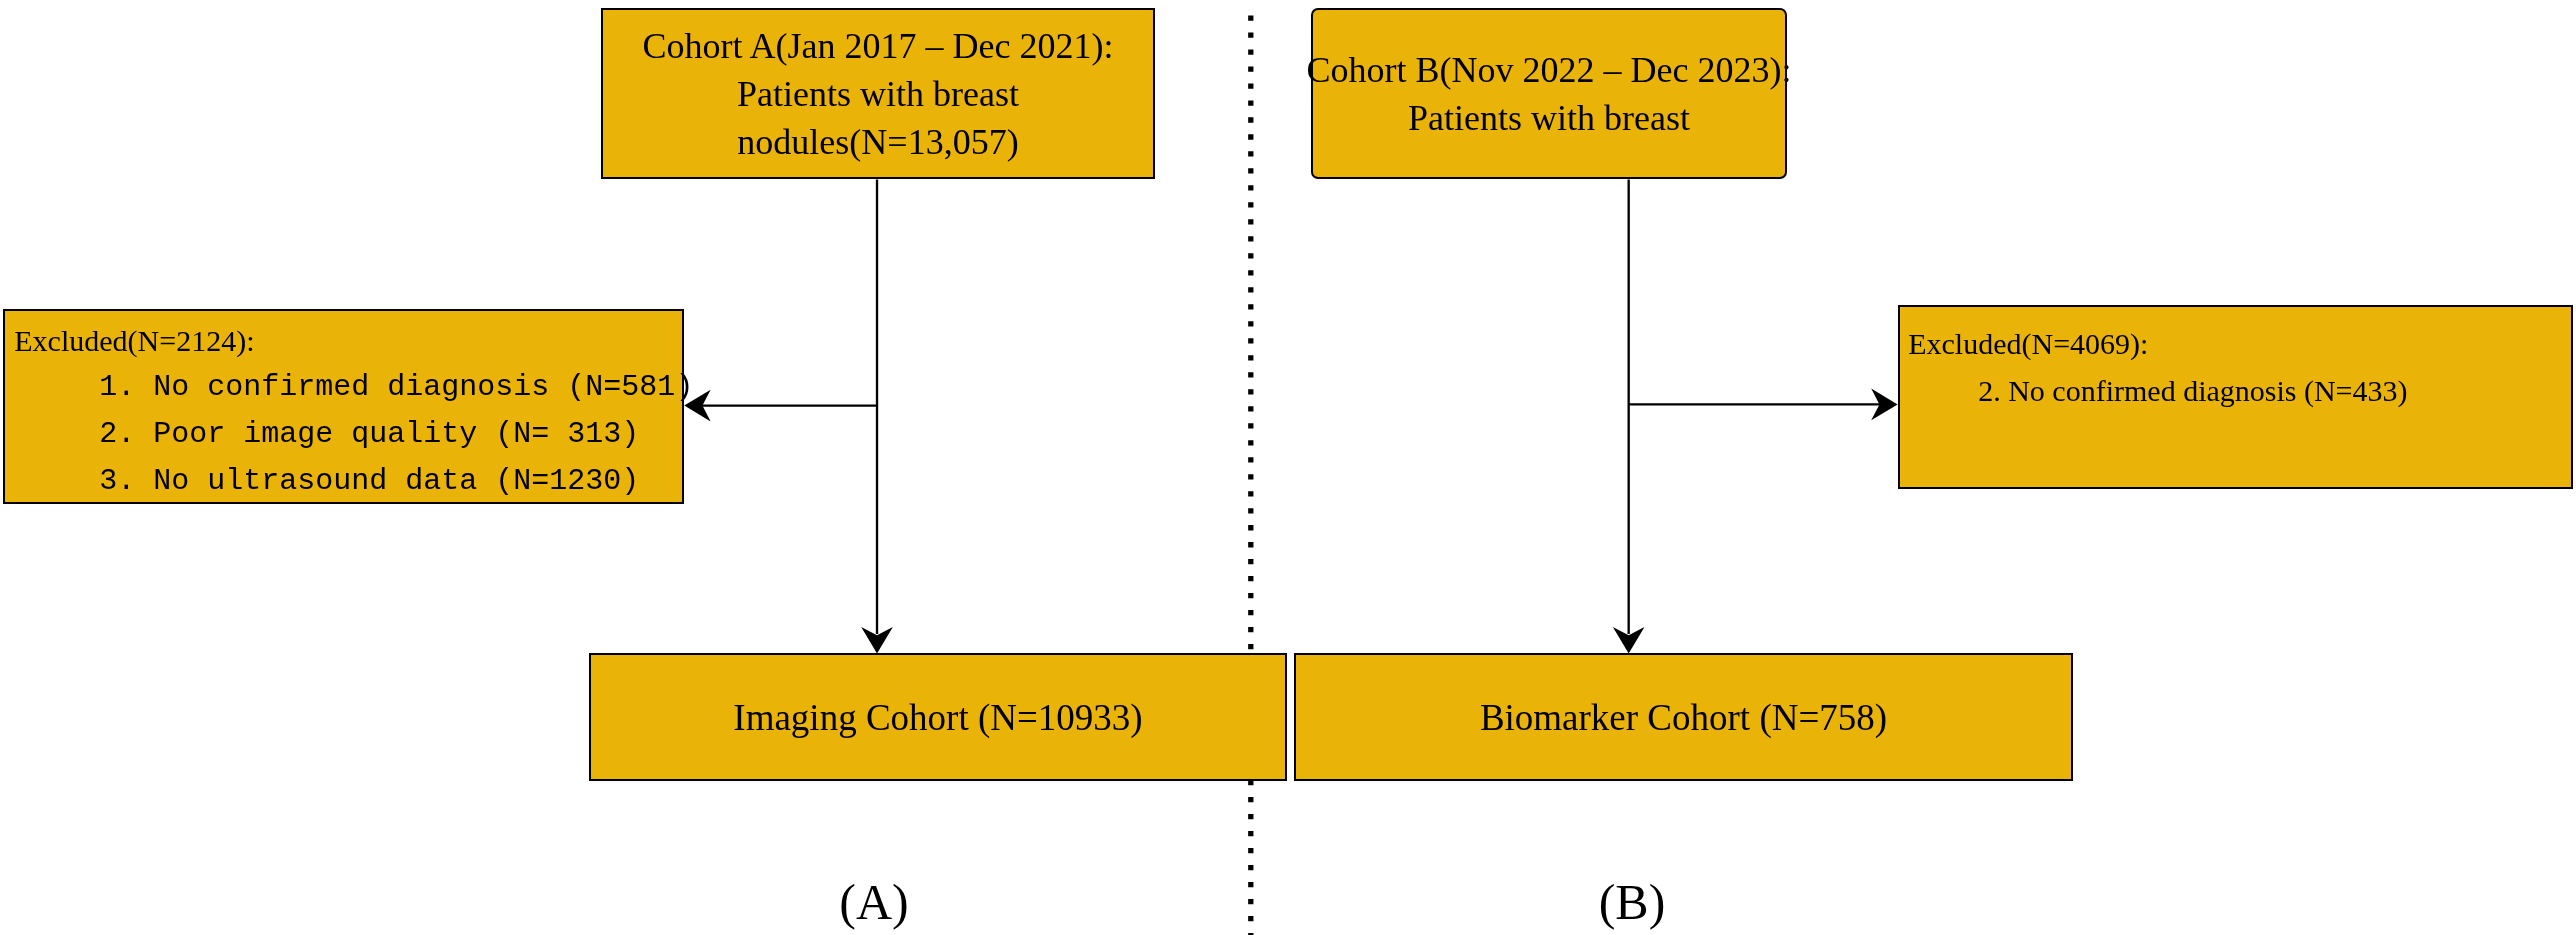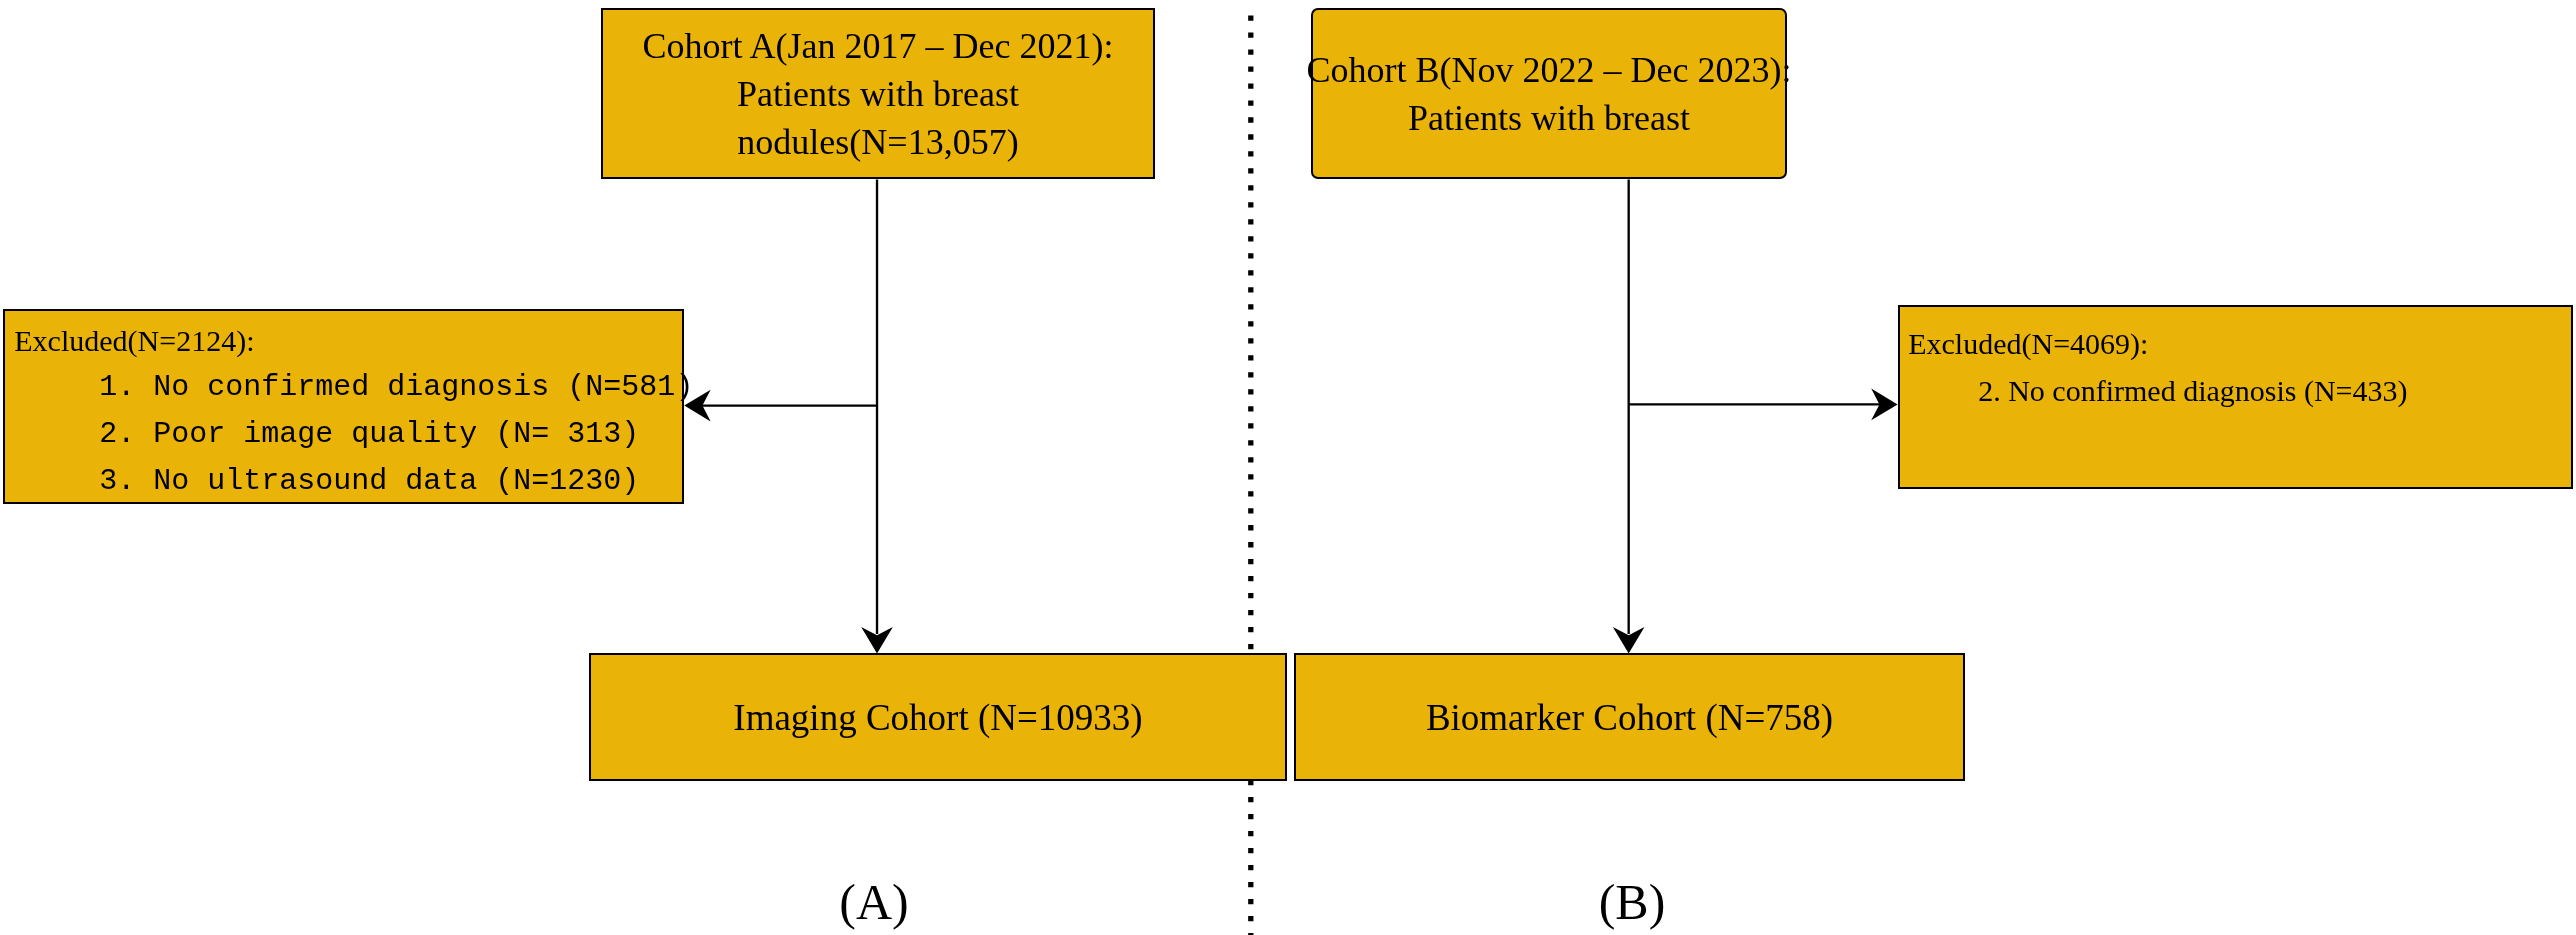--- a/index.html
+++ b/index.html
@@ -69,21 +69,21 @@
   .excluded-item { white-space: nowrap; }
   #box-excluded-a .excluded-item { padding-left: 85px; font-family: Liberation Mono, monospace; }
   #box-excluded-b .excluded-item { padding-left: 70px; }
   .result-box {
     top: 653px;
     height: 128px;
     font-size: 37px;
     white-space: nowrap;
   }
   #box-imaging { left: 569px; width: 698px; margin-left: 20px; }
-  #box-biomarker { left: 1294px; width: 671px; }
+  #box-biomarker { left: 1294px; width: 779px; }
   .panel-label {
     position: absolute;
     top: 872px;
     width: 176px;
     height: 61px;
     font-size: 50px;
     line-height: 61px;
     text-align: center;
   }
   #label-a { left: 786px; }

